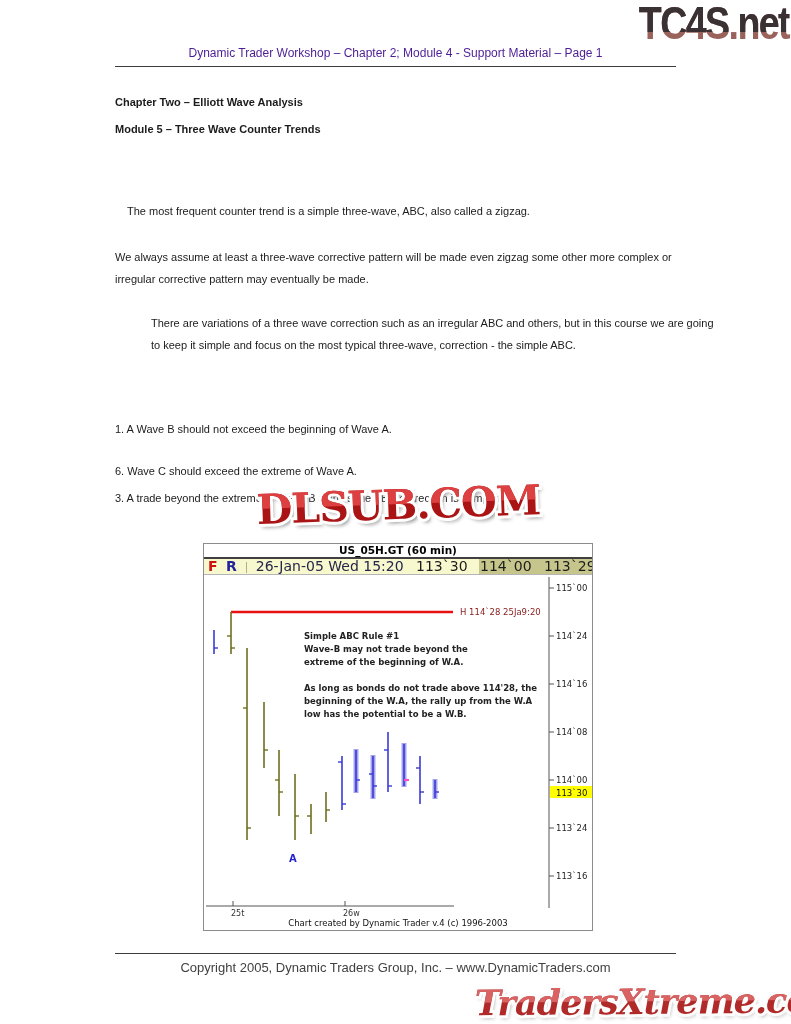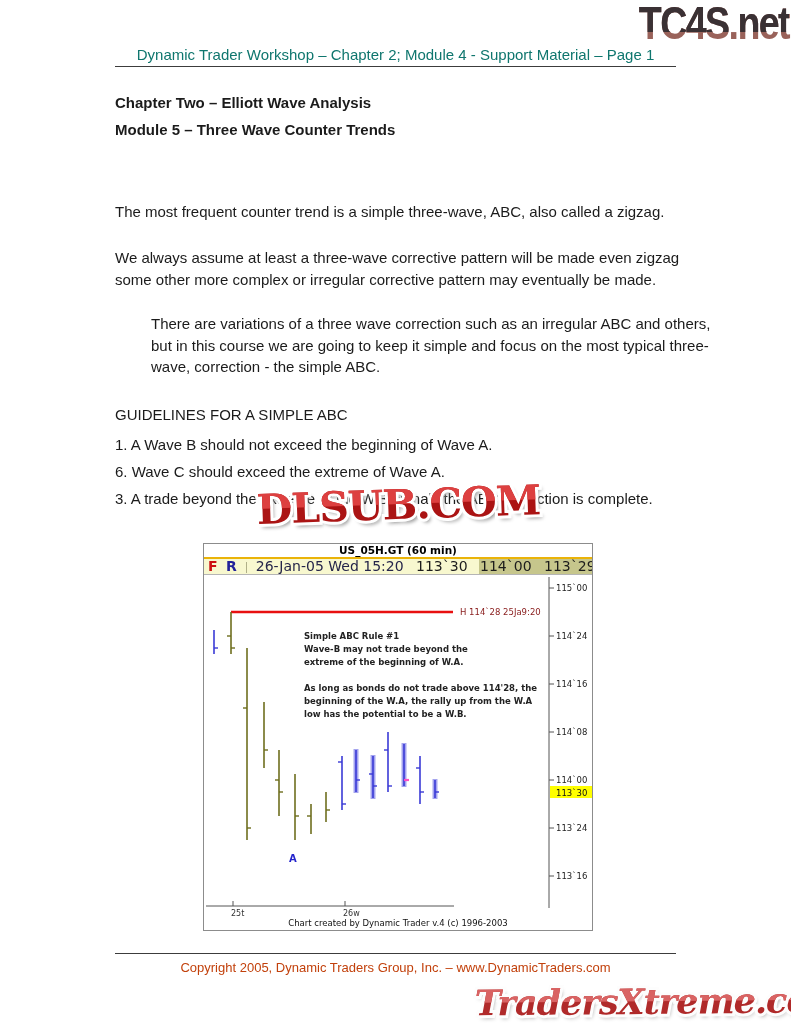--- a/index.html
+++ b/index.html
@@ -8,25 +8,25 @@
 
   
   .tc4s{position:absolute;top:-2px;right:2px;width:196px;height:50px;
         font-weight:bold;font-size:47px;line-height:50px;text-align:right;
         transform:scaleX(0.8);transform-origin:top right;letter-spacing:-2px;
         filter:blur(.3px);}
   .tc4s span{position:absolute;top:0;right:0;white-space:nowrap;}
   .tc4s .dark{color:#3a3134;clip-path:inset(0 0 32% 0);}
   .tc4s .rust{color:#99625a;}
   .hdr-title{position:absolute;top:46px;left:0;width:100%;text-align:center;
-             font-size:15px;color:#0f766e;}
+             font-size:12px;color:#4c1d95;}
   .hdr-rule{position:absolute;top:66px;left:115px;width:561px;border-top:1.5px solid #3c3c3c;}
 
   
-  .blk{position:absolute;left:115px;width:565px;font-size:15px;line-height:21.5px;}
+  .blk{position:absolute;left:115px;width:565px;font-size:11px;line-height:21.5px;}
   .b{font-weight:bold;}
   .g-item{margin:0;}
 
   
   .wm{position:absolute;white-space:nowrap;}
   .wm span{position:absolute;left:0;top:0;white-space:nowrap;}
   .dlsub{left:256px;top:486px;font-family:"DejaVu Serif",serif;font-weight:800;
          font-size:41px;letter-spacing:-1px;transform:rotate(-2deg);}
   .dlsub .back{-webkit-text-stroke:6px #fff;color:#fff;text-shadow:3px 4px 4px #9a9a9a;}
   .dlsub .base{color:#ab1414;}
@@ -35,57 +35,56 @@
        font-size:35px;letter-spacing:-1px;transform:rotate(-0.5deg);width:314px;height:44px;}
   .txw .back{-webkit-text-stroke:6px #fdfdfd;color:#fff;text-shadow:2px 3px 4px #a0a0a0;}
   .txw .base{color:#b02a2a;}
   .txw .shine{color:#d96363;clip-path:inset(0 0 50% 0);}
 
   
   .chart{position:absolute;left:203px;top:543px;width:390px;height:388px;
          border:1px solid #8c8c8c;box-sizing:border-box;background:#fff;
          font-family:"DejaVu Sans",sans-serif;}
   .c-title{height:13px;line-height:13px;text-align:center;font-size:10.5px;font-weight:bold;
-           color:#000;border-bottom:2px solid #eab308;}
+           color:#000;border-bottom:2px solid #404040;}
   .c-toolbar{height:15px;line-height:15px;font-size:14px;white-space:nowrap;overflow:hidden;
              background:linear-gradient(to right,#f8f8cf 0,#f8f8cf 71%,#c6c68c 71%,#c6c68c 100%);
              border-bottom:1px solid #b5b5b5;}
   .c-toolbar .ff{color:#cc1111;font-weight:bold;margin-left:4px;}
   .c-toolbar .fr{color:#222299;font-weight:bold;margin-left:4px;margin-right:5px;}
   .c-toolbar .sep{display:inline-block;border-left:1px solid #b0b088;height:11px;
                   vertical-align:middle;margin-right:4px;}
   .c-toolbar .dt{color:#25254a;}
   .c-toolbar .qv{color:#1c1c1c;margin-left:8px;}
   .c-toolbar .qg{color:#0f9b14;margin-left:8px;}
   .c-plot{position:relative;width:388px;height:356px;}
   svg text{font-family:"DejaVu Sans",sans-serif;}
 
   .ftr-rule{position:absolute;top:953px;left:115px;width:561px;border-top:1.5px solid #3c3c3c;}
   .ftr-text{position:absolute;top:960px;left:0;width:791px;text-align:center;
-            font-size:13px;color:#c2410c;}
+            font-size:13px;color:#404040;}
 </style>
 </head>
 <body>
 
 <div id="page">
 
   <div class="tc4s wm">
     <span class="rust">TC4S.net</span>
     <span class="dark">TC4S.net</span>
   </div>
   <div class="hdr-title">Dynamic Trader Workshop – Chapter 2; Module 4 - Support Material – Page 1</div>
   <div class="hdr-rule"></div>
 
   <div class="blk b" style="top:92px;">Chapter Two  – Elliott Wave Analysis</div>
   <div class="blk b" style="top:119px;">Module 5 – Three Wave Counter Trends</div>
-  <div class="blk" style="top:201px;">The most frequent counter trend is a simple three-wave, ABC, also called a zigzag.</div>
+  <div class="blk" style="top:201px;margin-left:12px;">The most frequent counter trend is a simple three-wave, ABC, also called a zigzag.</div>
   <div class="blk" style="top:247px;">We always assume at least a three-wave corrective pattern will be made even zigzag some other more complex or irregular corrective pattern may eventually be made.</div>
   <div class="blk" style="top:313px;margin-left:36px;">There are variations of a three wave correction such as an irregular ABC and others, but in this course we are going to keep it simple and focus on the most typical three-wave, correction - the simple ABC.</div>
-  <div class="blk" style="top:404px;">GUIDELINES FOR A SIMPLE ABC</div>
-  <div class="blk g-item" style="top:434px;">1. A Wave B should not exceed the beginning of Wave A.</div>
+  <div class="blk g-item" style="top:419px;">1. A Wave B should not exceed the beginning of Wave A.</div>
   <div class="blk g-item" style="top:461px;">6. Wave C should exceed the extreme of Wave A.</div>
   <div class="blk g-item" style="top:488px;">3. A trade beyond the extreme of the W.B signals the ABC correction is complete.</div>
 
   <div class="wm dlsub">
     <span class="back">DLSUB.COM</span>
     <span class="base">DLSUB.COM</span>
     <span class="shine">DLSUB.COM</span>
   </div>
 
   <div class="chart">

